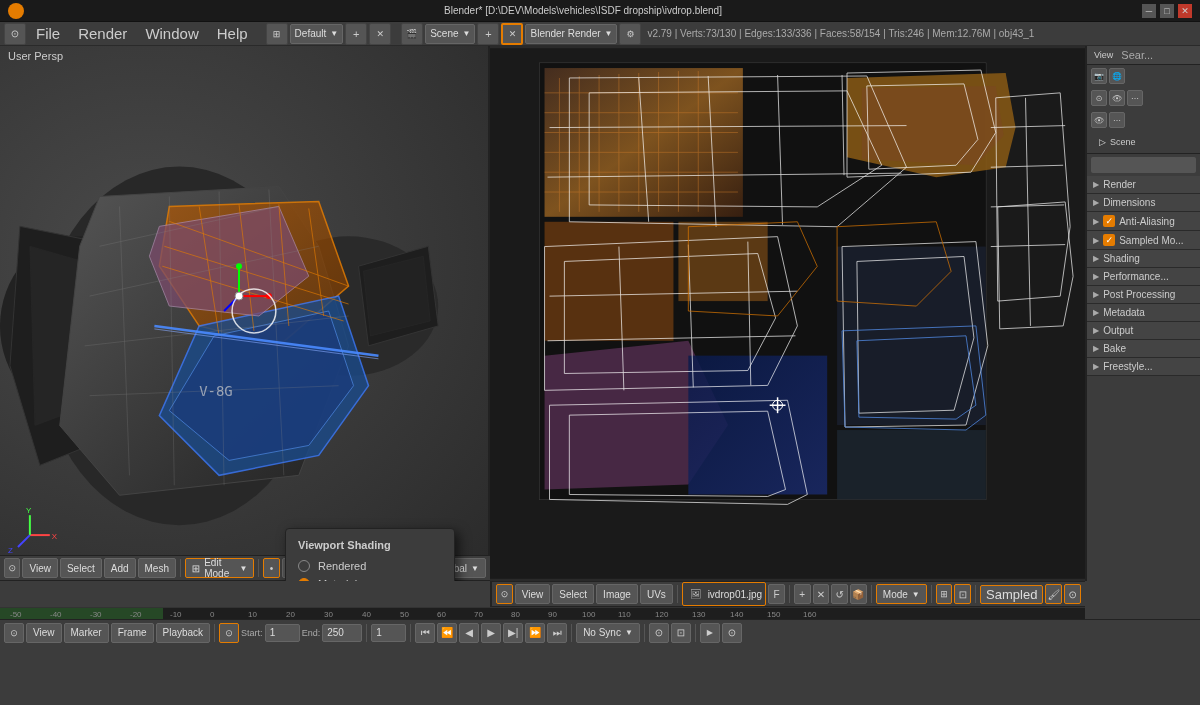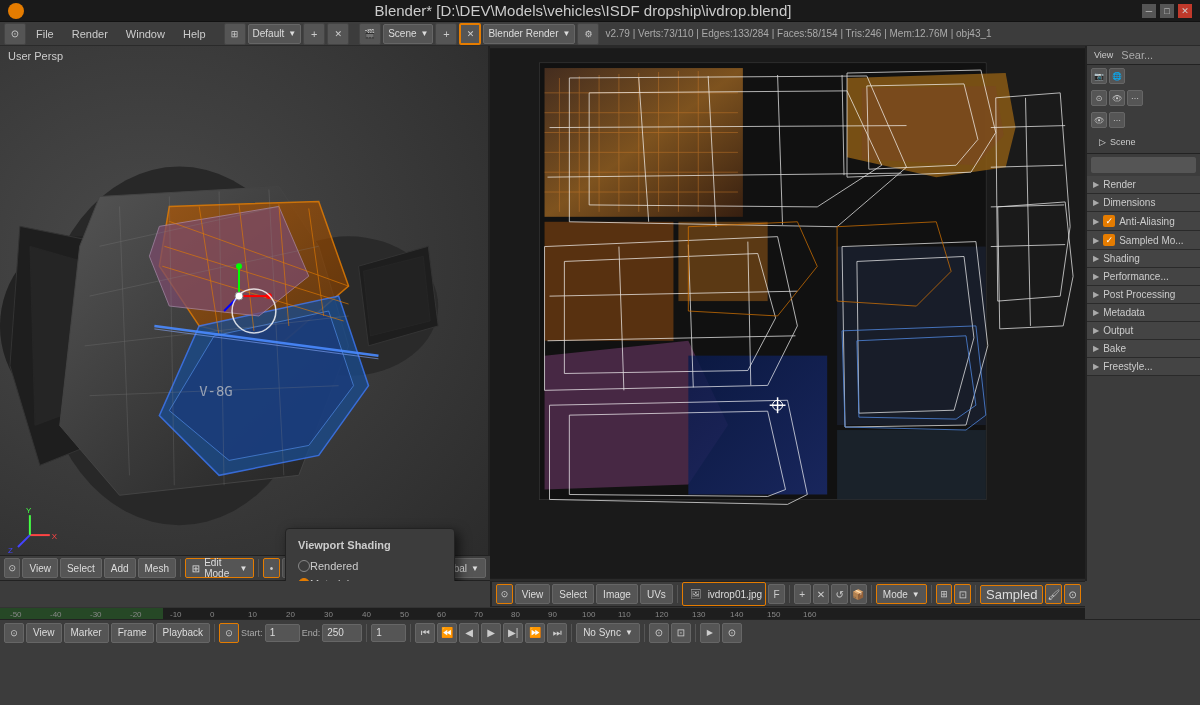--- a/index.html
+++ b/index.html
@@ -18,21 +18,21 @@
     #title-bar {
       height: 22px;
       background: #1a1a1a;
       display: flex;
       align-items: center;
       justify-content: space-between;
       padding: 0 8px;
       border-bottom: 1px solid #111;
     }
     #title-bar .icon { width: 16px; height: 16px; background: #e57c00; border-radius: 50%; }
-    #title-bar .title { color: #ccc; font-size: 15px; flex: 1; text-align: center; }
+    #title-bar .title { color: #ccc; font-size: 10px; flex: 1; text-align: center; }
     #title-bar .win-controls { display: flex; gap: 4px; }
     #title-bar .win-btn {
       width: 14px; height: 14px;
       background: #555; border: none; cursor: pointer; font-size: 9px;
       display: flex; align-items: center; justify-content: center; color: #ccc;
     }
     #title-bar .win-btn.close { background: #c0392b; }
 
     
     #menu-bar {
@@ -41,21 +41,21 @@
       display: flex;
       align-items: center;
       border-bottom: 1px solid #2a2a2a;
       padding: 0 4px;
       gap: 2px;
     }
     .menu-item {
       padding: 2px 8px;
       cursor: pointer;
       border-radius: 2px;
-      font-size: 11px;
+      font-size: 15px;
       color: #ccc;
     }
     .header-icon-btn {
       width: 22px; height: 22px;
       background: #555; border: 1px solid #444;
       border-radius: 2px; cursor: pointer;
       display: flex; align-items: center; justify-content: center;
       font-size: 10px; color: #ccc;
     }
     .header-dropdown {
@@ -110,21 +110,21 @@
       padding: 8px 0;
       z-index: 100;
       box-shadow: 4px 4px 12px rgba(0,0,0,0.6);
     }
     .shading-popup-title {
       padding: 2px 12px 6px;
       color: #ccc; font-size: 11px; font-weight: bold;
     }
     .shading-item {
       display: flex; align-items: center;
-      padding: 3px 12px; cursor: pointer;
+      padding: 3px 12px; gap: 8px; cursor: pointer;
     }
     .radio-dot {
       width: 12px; height: 12px; border-radius: 50%;
       border: 1px solid #888;
       display: flex; align-items: center; justify-content: center;
       flex-shrink: 0;
     }
     .radio-dot.selected { background: #e57c00; border-color: #e57c00; }
     .radio-dot.selected::after {
       content: ''; width: 5px; height: 5px;
@@ -294,21 +294,21 @@
   </div>
 
   <div style="margin-left:0; display:flex; align-items:center; gap:2px;">
     <div class="header-dropdown">
       <span>Blender Render</span>
       <span style="font-size:8px;">▼</span>
     </div>
     <div class="header-icon-btn" style="font-size:9px;">⚙</div>
   </div>
 
-  <div class="info-text" style="margin-left:4px;">v2.79 | Verts:73/110 | Edges:133/284 | Faces:58/154 | Tris:246 | Mem:12.76M | obj43_1</div>
+  <div class="info-text" style="margin-left:4px;">v2.79 | Verts:73/130 | Edges:133/336 | Faces:58/154 | Tris:246 | Mem:12.76M | obj43_1</div>
 </div>
 
 <div id="main-content" style="position:relative; display:flex; height:535px;">
 
   <div id="left-viewport">
     <div class="viewport-label">User Persp</div>
 
     <div class="viewport-canvas">
       <div class="mesh-bg"></div>
 

